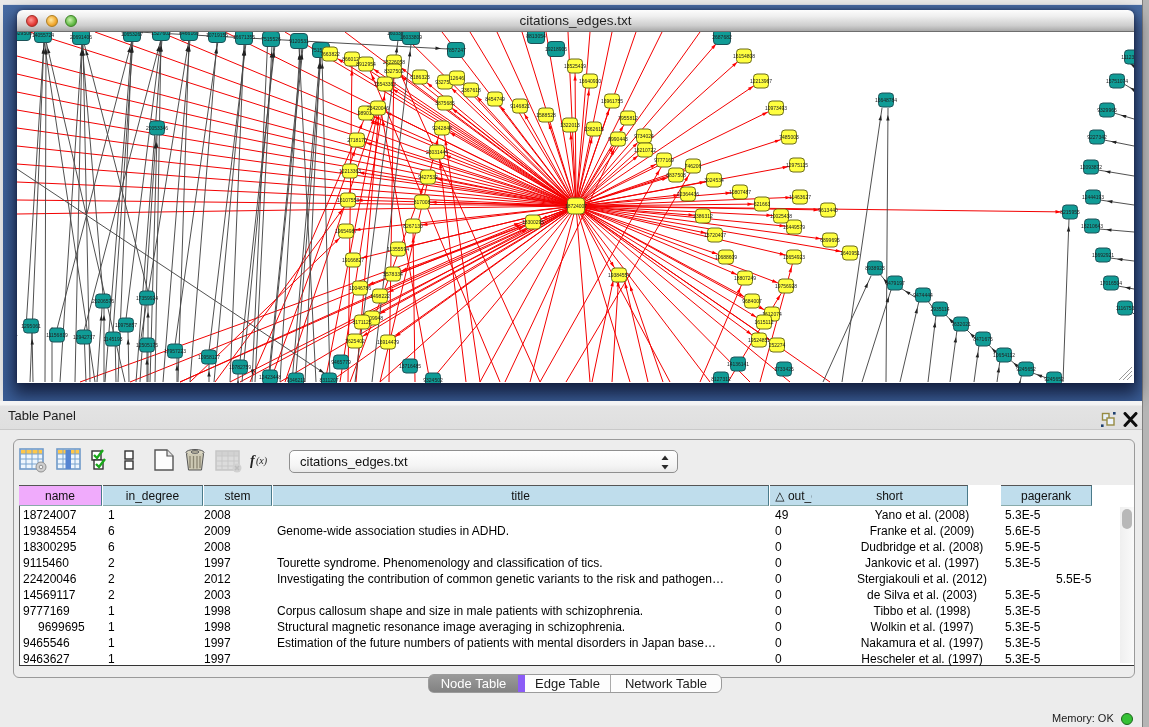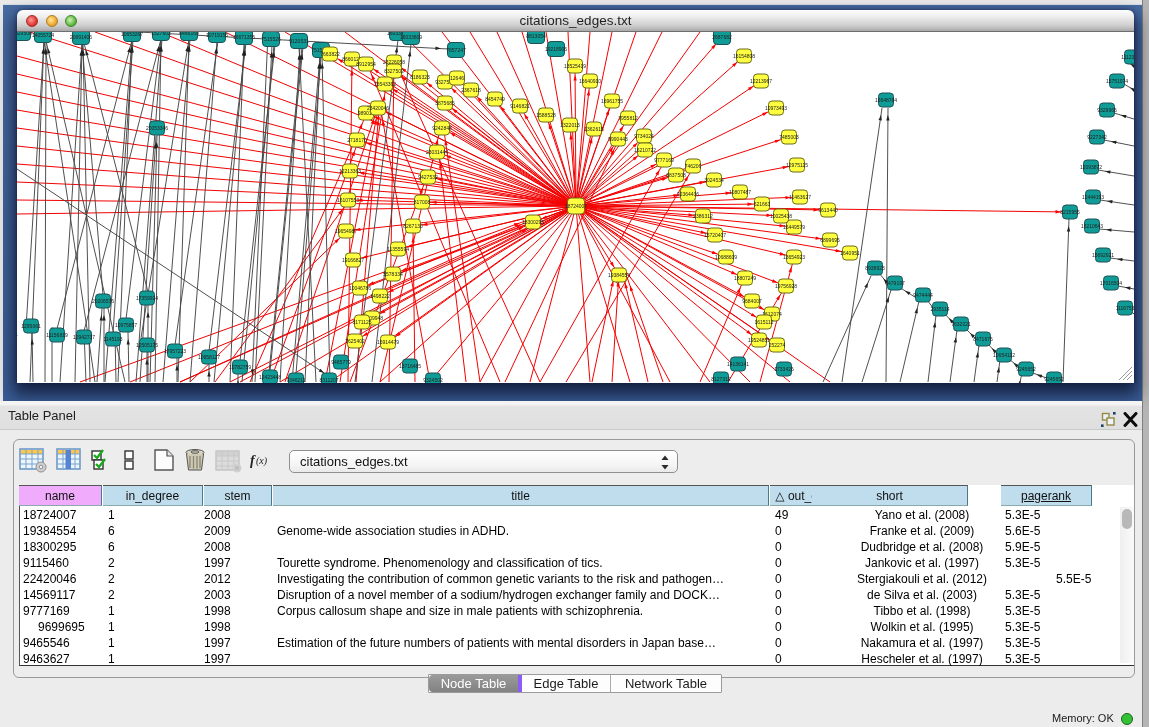--- a/index.html
+++ b/index.html
@@ -34,21 +34,21 @@
 #tbl { position:absolute; left:19px; top:485px; width:1115px; height:181px;
   background:#fff; border-left:1px solid #555; border-bottom:1px solid #333; }
 .trow { position:absolute; left:0; height:16px; width:1149px; font-size:12px; color:#000; }
 .trow span { position:absolute; top:1px; white-space:nowrap; }
 .trow .ctr { text-align:center; }
 #sbtrack { position:absolute; left:1120px; top:507px; width:14px; height:156px;
   background:linear-gradient(90deg,#efefef,#fafafa); }
 #sbthumb { position:absolute; left:1122px; top:509px; width:10px; height:20px;
   background:#b8b8b8; border-radius:5px; }
 #tabs { position:absolute; left:428px; top:674px; width:294px; height:19px;
-  border:1px solid #9b9b9b; border-radius:1px; background:#fdfdfd; font-size:13px; }
+  border:1px solid #9b9b9b; border-radius:6px; background:#fdfdfd; font-size:13px; }
 #tabs .seg { position:absolute; top:0; height:17px; line-height:17px; text-align:center; color:#1c1c1c; }
 #tabs .sel { background:linear-gradient(180deg,#9a9a9a,#828282); color:#fff; border-radius:4px 0 0 4px; }
 #mem { position:absolute; left:1052px; top:712px; white-space:nowrap; font-size:11px; color:#1a1a1a; }
 #memdot { position:absolute; left:1121px; top:713px; width:12px; height:12px;
   border-radius:50%; background:#35c135; border:1px solid #1c641c; }
 </style></head>
 <body>
 <div id="desktop"></div>
 <div id="rightstrip"></div>
 <div id="win">
@@ -840,21 +840,21 @@
       <path d="M5 14.5 L8.5 10 H1.5 Z" fill="#2a2a2a"></path>
   </svg>
 </div>
 <div id="tbl"></div>
 <div class="hcell" style="left:19px;width:83px;background:#f0abfc;">name</div>
 <div class="hcell" style="left:103px;width:100px;">in_degree</div>
 <div class="hcell" style="left:204px;width:68px;">stem</div>
 <div class="hcell" style="left:273px;width:496px;">title</div>
 <div class="hcell" style="left:770px;width:73px;">△ out_de…</div>
 <div class="hcell" style="left:812px;width:156px;">short</div>
-<div class="hcell" style="left:1001px;width:91px;text-decoration:underline;">pagerank</div>
+<div class="hcell" style="left:1001px;width:91px;">pagerank</div>
 <div class="trow" style="top:507px">
     <span style="left:23px">18724007</span>
     <span style="left:108px">1</span>
     <span style="left:204px">2008</span>
     <span style="left:775px">49</span>
     <span class="ctr" style="left:844px;width:156px">Yano et al. (2008)</span>
     <span style="left:1005px">5.3E-5</span>
   </div>
 <div class="trow" style="top:523px">
     <span style="left:23px">19384554</span>
@@ -888,40 +888,40 @@
     <span style="left:204px">2012</span>
     <span style="left:277px">Investigating the contribution of common genetic variants to the risk and pathogen…</span>
     <span style="left:775px">0</span>
     <span class="ctr" style="left:844px;width:156px">Stergiakouli et al. (2012)</span>
     <span style="left:1056px">5.5E-5</span>
   </div>
 <div class="trow" style="top:587px">
     <span style="left:23px">14569117</span>
     <span style="left:108px">2</span>
     <span style="left:204px">2003</span>
-    <span style="left:277px">Disruption of a novel member of a sodium/hydrogen exchanger family and DOCK…</span>
     <span style="left:775px">0</span>
     <span class="ctr" style="left:844px;width:156px">de Silva et al. (2003)</span>
     <span style="left:1005px">5.3E-5</span>
   </div>
 <div class="trow" style="top:603px">
     <span style="left:23px">9777169</span>
     <span style="left:108px">1</span>
     <span style="left:204px">1998</span>
     <span style="left:277px">Corpus callosum shape and size in male patients with schizophrenia.</span>
     <span style="left:775px">0</span>
     <span class="ctr" style="left:844px;width:156px">Tibbo et al. (1998)</span>
     <span style="left:1005px">5.3E-5</span>
   </div>
 <div class="trow" style="top:619px">
     <span style="left:38px">9699695</span>
     <span style="left:108px">1</span>
     <span style="left:204px">1998</span>
+    <span style="left:277px">Structural magnetic resonance image averaging in schizophrenia.</span>
     <span style="left:775px">0</span>
-    <span class="ctr" style="left:844px;width:156px">Wolkin et al. (1995)</span>
+    <span class="ctr" style="left:844px;width:156px">Wolkin et al. (1997)</span>
     <span style="left:1005px">5.3E-5</span>
   </div>
 <div class="trow" style="top:635px">
     <span style="left:23px">9465546</span>
     <span style="left:108px">1</span>
     <span style="left:204px">1997</span>
     <span style="left:277px">Estimation of the future numbers of patients with mental disorders in Japan base…</span>
     <span style="left:775px">0</span>
     <span class="ctr" style="left:844px;width:156px">Nakamura et al. (1997)</span>
     <span style="left:1005px">5.3E-5</span>
@@ -931,17 +931,17 @@
     <span style="left:108px">1</span>
     <span style="left:204px">1997</span>
     <span style="left:775px">0</span>
     <span class="ctr" style="left:844px;width:156px">Hescheler et al. (1997)</span>
     <span style="left:1005px">5.3E-5</span>
   </div>
 <div id="sbtrack"></div>
 <div id="sbthumb"></div>
 <div id="tabs">
   <div class="seg sel" style="left:0;width:89px">Node Table</div>
-  <div class="seg" style="left:89px;width:92px;border-left:4px solid #8b5cf6">Edge Table</div>
+  <div class="seg" style="left:89px;width:92px;border-left:7px solid #8b5cf6">Edge Table</div>
   <div class="seg" style="left:181px;width:111px;border-left:1px solid #aaa">Network Table</div>
 </div>
 <div id="mem">Memory: OK</div>
 <div id="memdot"></div>
 
 </body></html>

